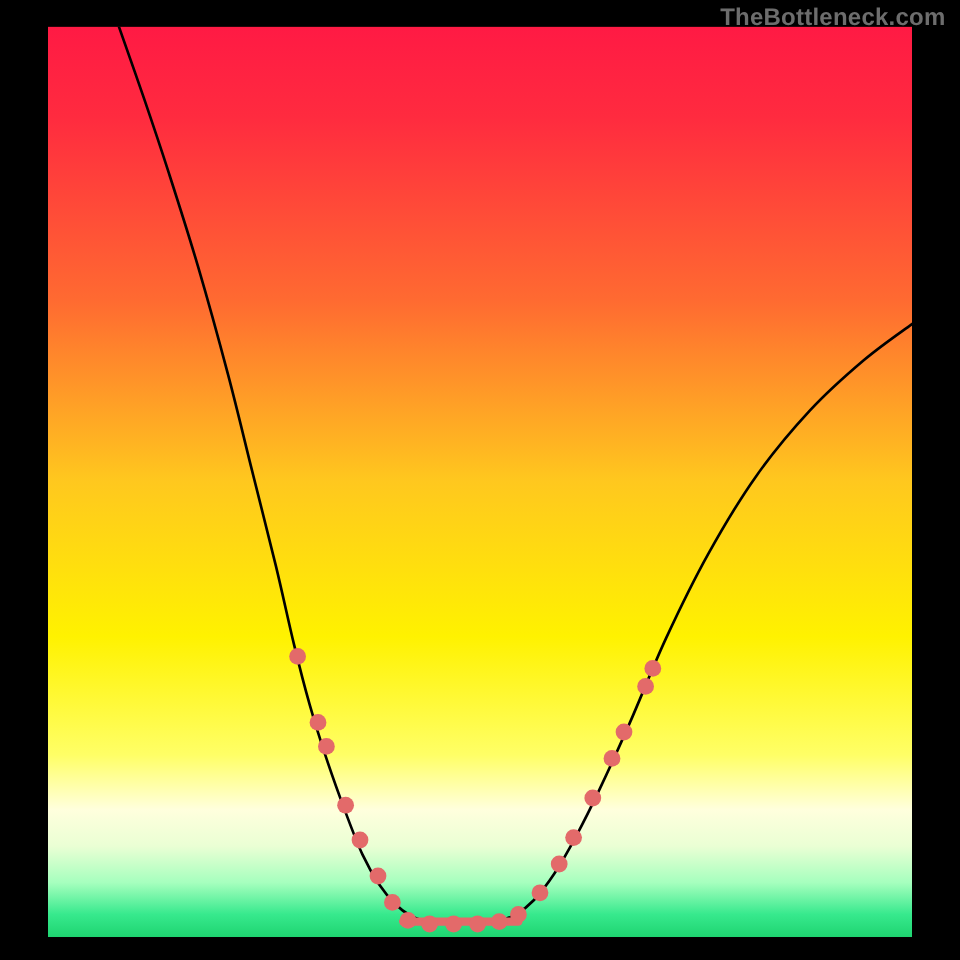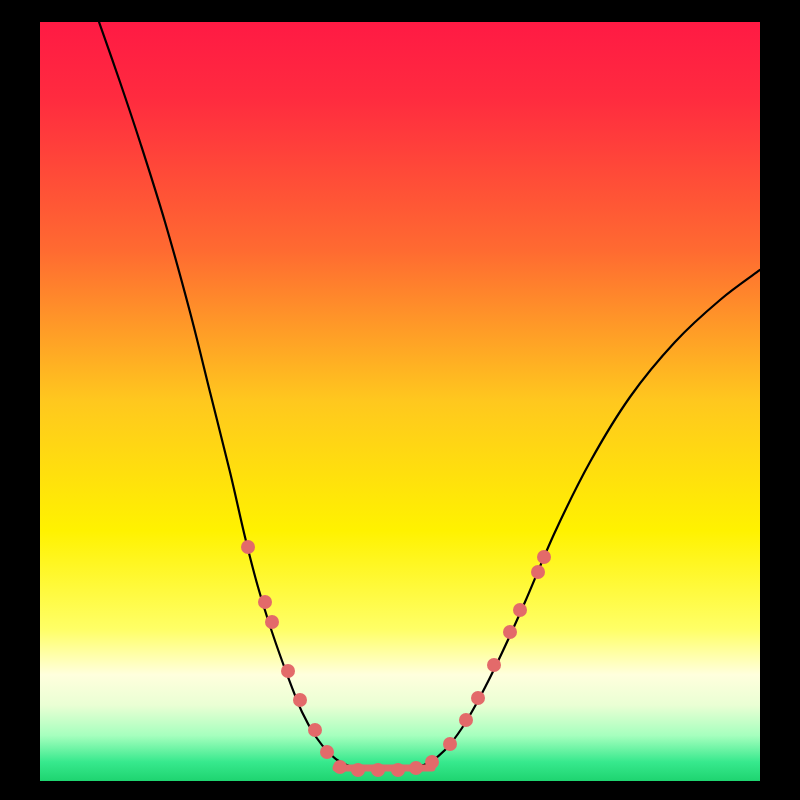--- a/index.html
+++ b/index.html
@@ -39,20 +39,21 @@
   }
   .plot-area svg {
     display: block;
   }
 </style>
 </head>
 <body>
 
 <div class="frame">
 
+  <div class="watermark">TheBottleneck.com</div>
 
   <div class="plot-area">
     <svg id="chart-svg" width="720" height="759" viewBox="0 0 720 759">
       <defs>
         <linearGradient id="bg-grad" x1="0" y1="0" x2="0" y2="1">
             <stop offset="0%" stop-color="#ff1a44"></stop>
             <stop offset="10%" stop-color="#ff2b3f"></stop>
             <stop offset="30%" stop-color="#ff6a31"></stop>
             <stop offset="50%" stop-color="#ffc81e"></stop>
             <stop offset="67%" stop-color="#fff200"></stop>

